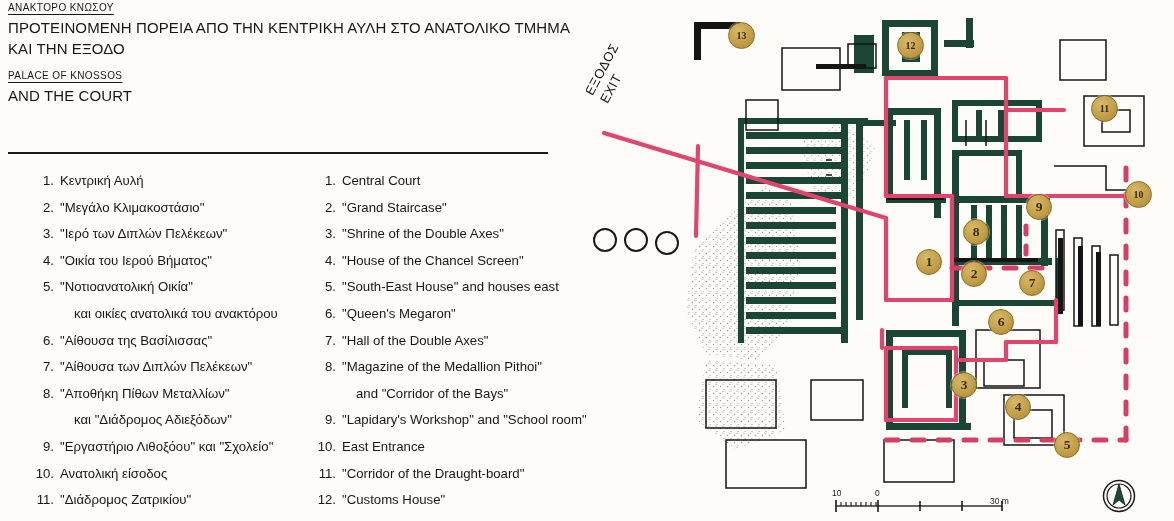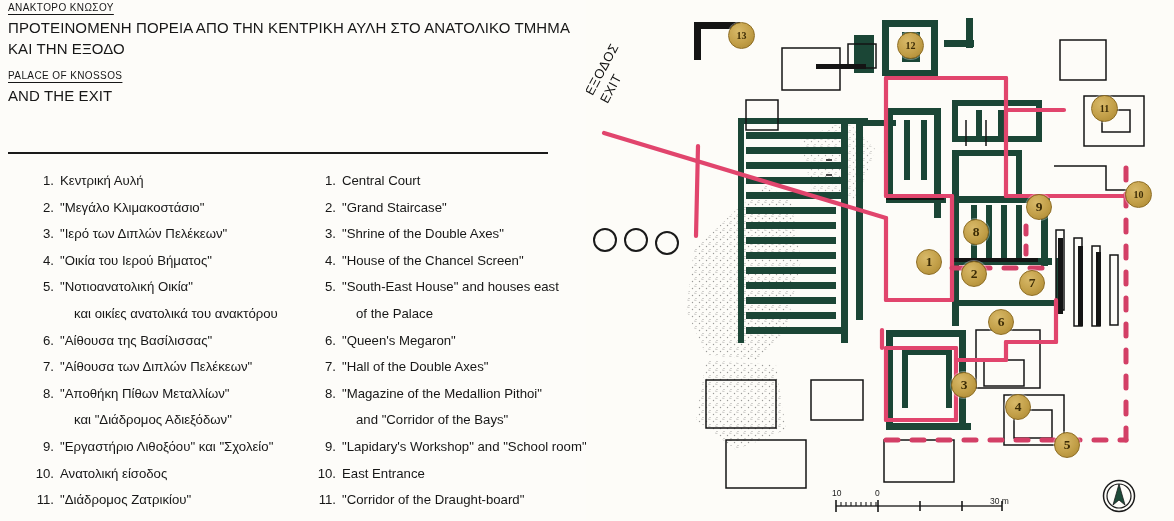--- a/index.html
+++ b/index.html
@@ -130,21 +130,21 @@
 <div id="page">
 
   <div id="text-panel">
 
     <div class="title-block">
       <div class="t-main">ΑΝΑΚΤΟΡΟ ΚΝΩΣΟΥ</div>
       <div class="t-sub">ΠΡΟΤΕΙΝΟΜΕΝΗ ΠΟΡΕΙΑ ΑΠΟ ΤΗΝ ΚΕΝΤΡΙΚΗ ΑΥΛΗ ΣΤΟ ΑΝΑΤΟΛΙΚΟ ΤΜΗΜΑ</div>
       <div class="t-sub">ΚΑΙ ΤΗΝ ΕΞΟΔΟ</div>
       <div class="t-gap"></div>
       <div class="t-main">PALACE OF KNOSSOS</div>
-      <div class="t-sub">AND THE EXIT</div>
+      <div class="t-sub">AND THE COURT</div>
     </div>
 
     <div class="rule"></div>
 
     <div class="cols">
       <div class="col col-gr" id="col-greek">
           <div class="li">
             <span class="num">1.</span>
             <span class="txt">Κεντρική Αυλή</span>
           </div>
@@ -214,24 +214,20 @@
             <span class="num">3.</span>
             <span class="txt">"Shrine of the Double Axes"</span>
           </div>
           <div class="li">
             <span class="num">4.</span>
             <span class="txt">"House of the Chancel Screen"</span>
           </div>
           <div class="li">
             <span class="num">5.</span>
             <span class="txt">"South-East House" and houses east</span>
-          </div>
-          <div class="li cont">
-            <span class="num"></span>
-            <span class="txt">of the Palace</span>
           </div>
           <div class="li">
             <span class="num">6.</span>
             <span class="txt">"Queen's Megaron"</span>
           </div>
           <div class="li">
             <span class="num">7.</span>
             <span class="txt">"Hall of the Double Axes"</span>
           </div>
           <div class="li">

